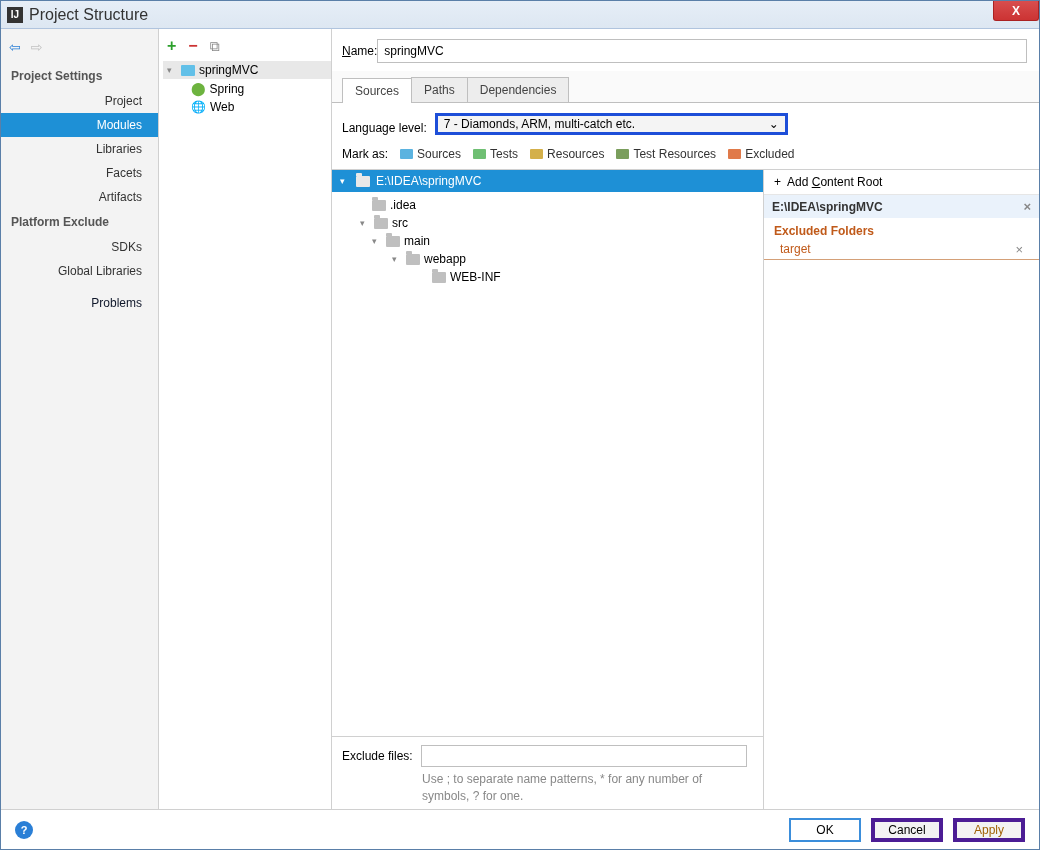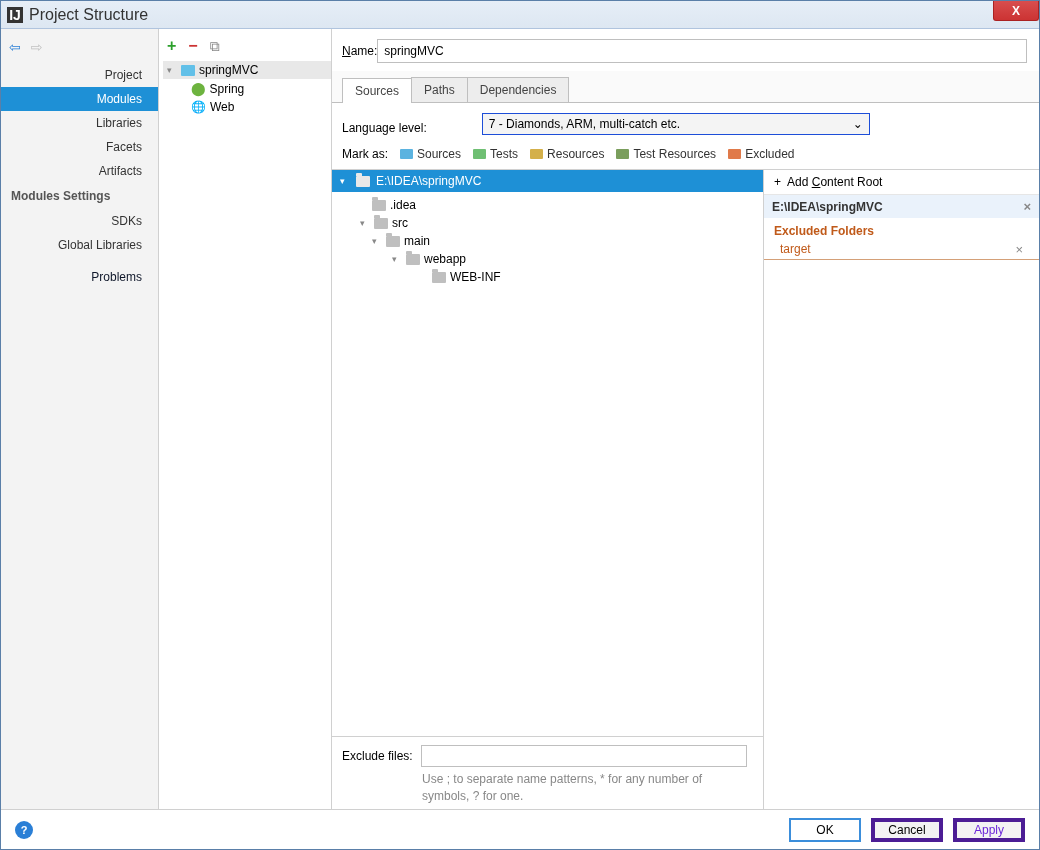--- a/index.html
+++ b/index.html
@@ -1,20 +1,20 @@
 <!DOCTYPE html>
 <html><head>
 <meta charset="utf-8">
 <style>
 * { box-sizing: border-box; margin: 0; padding: 0; font-family: "Segoe UI", Tahoma, sans-serif; font-size: 12px; }
 body { width: 1040px; height: 850px; background: #888; overflow: hidden; }
 
 .window { width: 1040px; height: 850px; background: #fff; border: 1px solid #5a7fa8; position: relative; }
 .titlebar { height: 28px; background: linear-gradient(#e6eef7, #dde7f2); border-bottom: 1px solid #b0c4de; display: flex; align-items: center; padding-left: 6px; position: relative; }
-.titlebar .app-icon { width: 16px; height: 16px; background: #333; color: #fff; display: inline-flex; align-items: center; justify-content: center; font-size: 14px; font-weight: bold; margin-right: 6px; }
+.titlebar .app-icon { width: 16px; height: 16px; background: #333; color: #fff; display: inline-flex; align-items: center; justify-content: center; font-size: 10px; font-weight: bold; margin-right: 6px; }
 .titlebar .title { color: #333; font-size: 16px; }
 .close-btn { position: absolute; right: 0; top: 0; width: 46px; height: 20px; background: linear-gradient(#d84e4e,#c33); color: #fff; display: flex; align-items: center; justify-content: center; border: 1px solid #a22; border-top: none; border-bottom-left-radius: 3px; border-bottom-right-radius: 3px; font-weight: bold; }
 
 .body { display: flex; height: calc(100% - 28px - 40px); }
 
 .sidebar { width: 158px; background: #f3f3f3; border-right: 1px solid #d0d0d0; padding-top: 6px; }
 .navbtns { display: flex; gap: 10px; padding: 4px 8px 8px 8px; }
 .arrow-back { color: #2a7fd6; font-size: 14px; }
 .arrow-fwd { color: #c0c0c0; font-size: 14px; }
 .side-heading { font-weight: bold; color: #555; padding: 6px 10px; }
@@ -41,21 +41,21 @@
 .name-row { display: flex; align-items: center; padding: 10px 12px 8px 10px; }
 .name-row label { text-decoration: underline; text-decoration-color: transparent; }
 .name-row label .ul { text-decoration: underline; }
 .name-input { flex: 1; height: 24px; border: 1px solid #bfbfbf; padding: 2px 6px; }
 
 .tabs { display: flex; border-bottom: 1px solid #bfbfbf; background: #fafafa; padding-left: 10px; padding-top: 6px; gap: 0; }
 .tab { padding: 5px 12px; border: 1px solid #bfbfbf; background: #ededed; color: #444; border-bottom: none; margin-right: -1px; }
 .tab.active { background: #fff; position: relative; top: 1px; }
 
 .lang-row { display: flex; align-items: flex-end; padding: 10px 12px 8px 10px; gap: 8px; }
-.lang-select { width: 388px; height: 22px; border: 1px solid #1d4ed8; background: #f4f4f4; padding: 0 6px; display: flex; align-items: center; justify-content: space-between; margin-left: 47px; }
+.lang-select { width: 353px; height: 22px; border: 3px solid #1d4ed8; background: #f4f4f4; padding: 0 6px; display: flex; align-items: center; justify-content: space-between; }
 
 .mark-row { display: flex; align-items: center; padding: 4px 12px 8px 10px; gap: 12px; border-bottom: 1px solid #d0d0d0; }
 .mark-item { display: flex; align-items: center; gap: 4px; color: #333; }
 .swatch { width: 13px; height: 10px; display: inline-block; border-radius: 1px; }
 .sw-src { background: #5bb3e0; }
 .sw-test { background: #6fbf73; }
 .sw-res { background: #d4b04a; }
 .sw-tres { background: #7a9e5c; }
 .sw-exc { background: #e07a4a; }
 
@@ -83,45 +83,46 @@
 .root-path { background: #eaf2fb; padding: 4px 8px; font-weight: bold; color: #333; display: flex; justify-content: space-between; align-items: center; }
 .exc-head { color: #c05a1a; font-weight: bold; padding: 6px 10px 2px 10px; }
 .exc-item { color: #c05a1a; padding: 2px 16px; display: flex; justify-content: space-between; border-bottom: 1px solid #d4a078; }
 .x { color: #888; font-size: 13px; }
 
 .footer { height: 40px; border-top: 1px solid #d0d0d0; display: flex; align-items: center; justify-content: space-between; padding: 0 14px; background: #fff; }
 .help-icon { width: 18px; height: 18px; border-radius: 50%; background: #2a7fd6; color: #fff; display: flex; align-items: center; justify-content: center; font-size: 11px; font-weight: bold; }
 .buttons { display: flex; gap: 10px; }
 .btn { width: 72px; height: 24px; border: 4px solid #4c1d95; background: #f3f3f3; display: flex; align-items: center; justify-content: center; }
 .btn.ok { border: 2px solid #3b8edb; background: #fff; }
-.btn.disabled { color: #6d28d9; }
+.btn.disabled { color: #a16207; }
 </style>
 </head>
 <body>
 
 <div class="window">
   <div class="titlebar">
     <span class="app-icon">IJ</span>
     <span class="title">Project Structure</span>
     <div class="close-btn">X</div>
   </div>
 
   <div class="body">
 
     <div class="sidebar">
       <div class="navbtns">
         <span class="arrow-back">⇦</span>
         <span class="arrow-fwd">⇨</span>
       </div>
+      <div class="side-heading">Project Settings</div>
       <div class="side-item">Project</div>
       <div class="side-item selected">Modules</div>
       <div class="side-item">Libraries</div>
       <div class="side-item">Facets</div>
       <div class="side-item">Artifacts</div>
-      <div class="side-heading">Modules Settings</div>
+      <div class="side-heading">Platform Exclude</div>
       <div class="side-item">SDKs</div>
       <div class="side-item">Global Libraries</div>
       <div class="side-sep"></div>
       <div class="side-item blue">Problems</div>
     </div>
 
     <div class="midcol">
       <div class="mid-toolbar">
         <span class="plus">+</span>
         <span class="minus">−</span>

